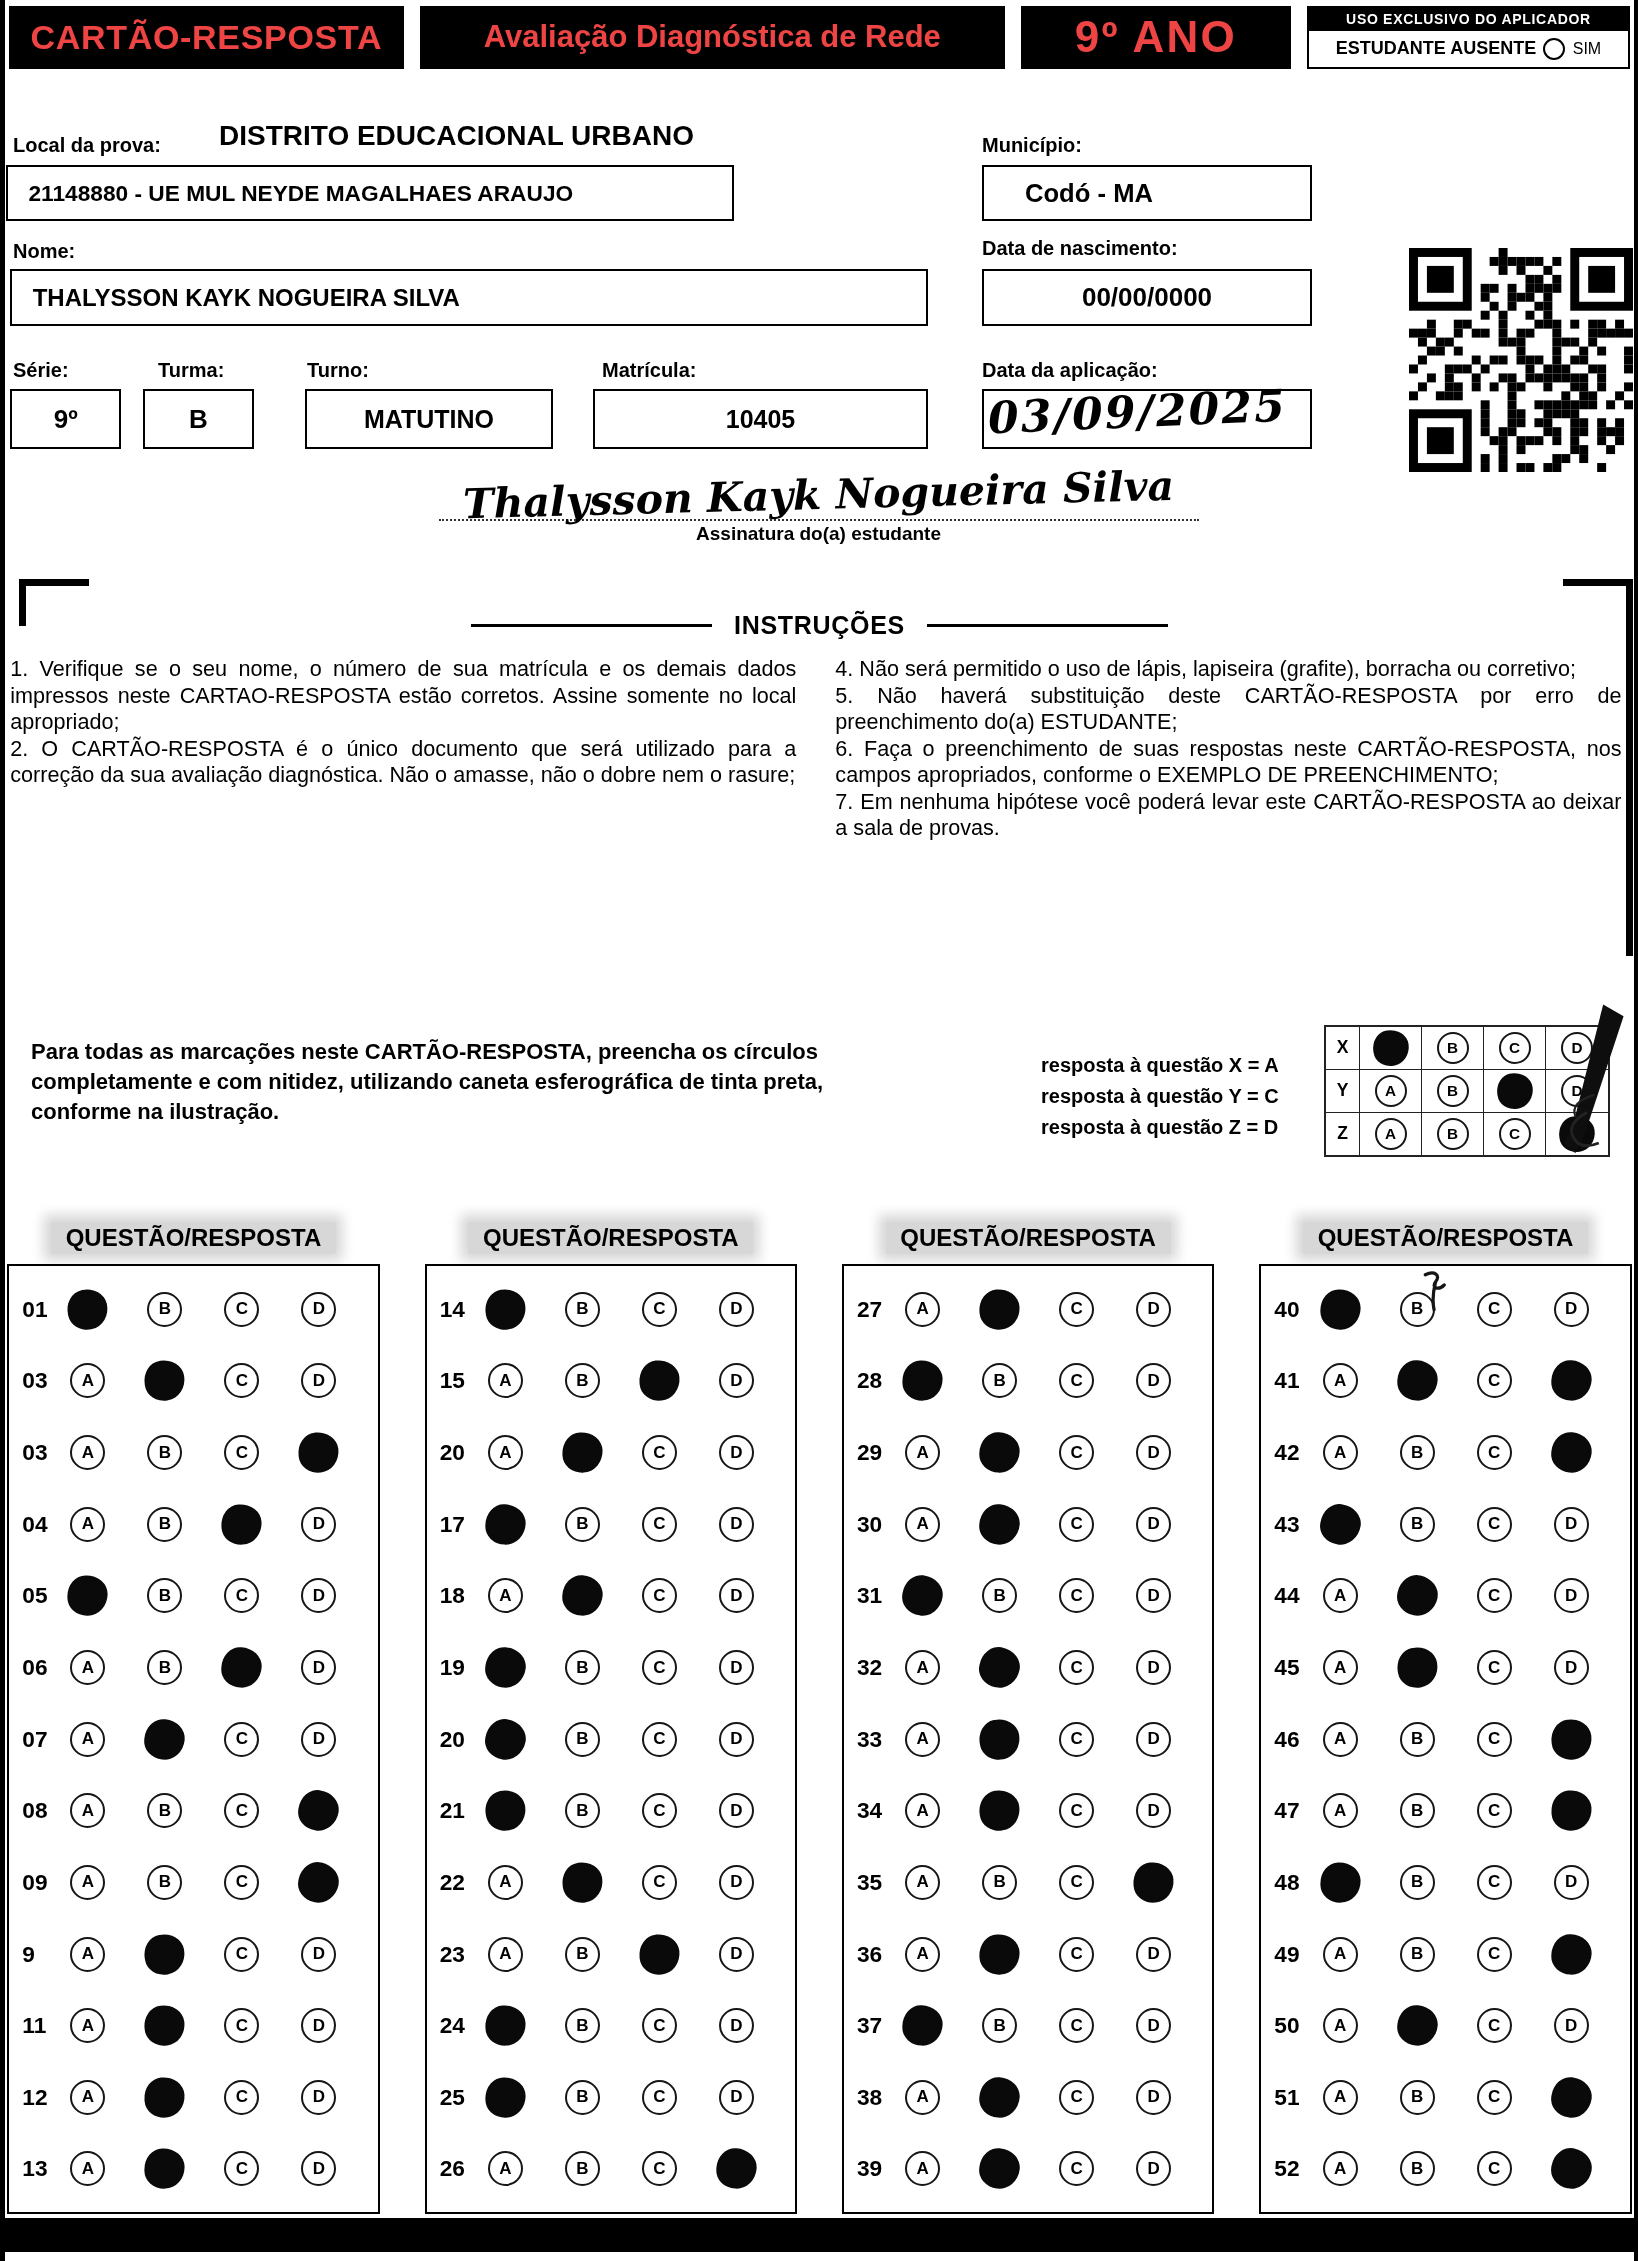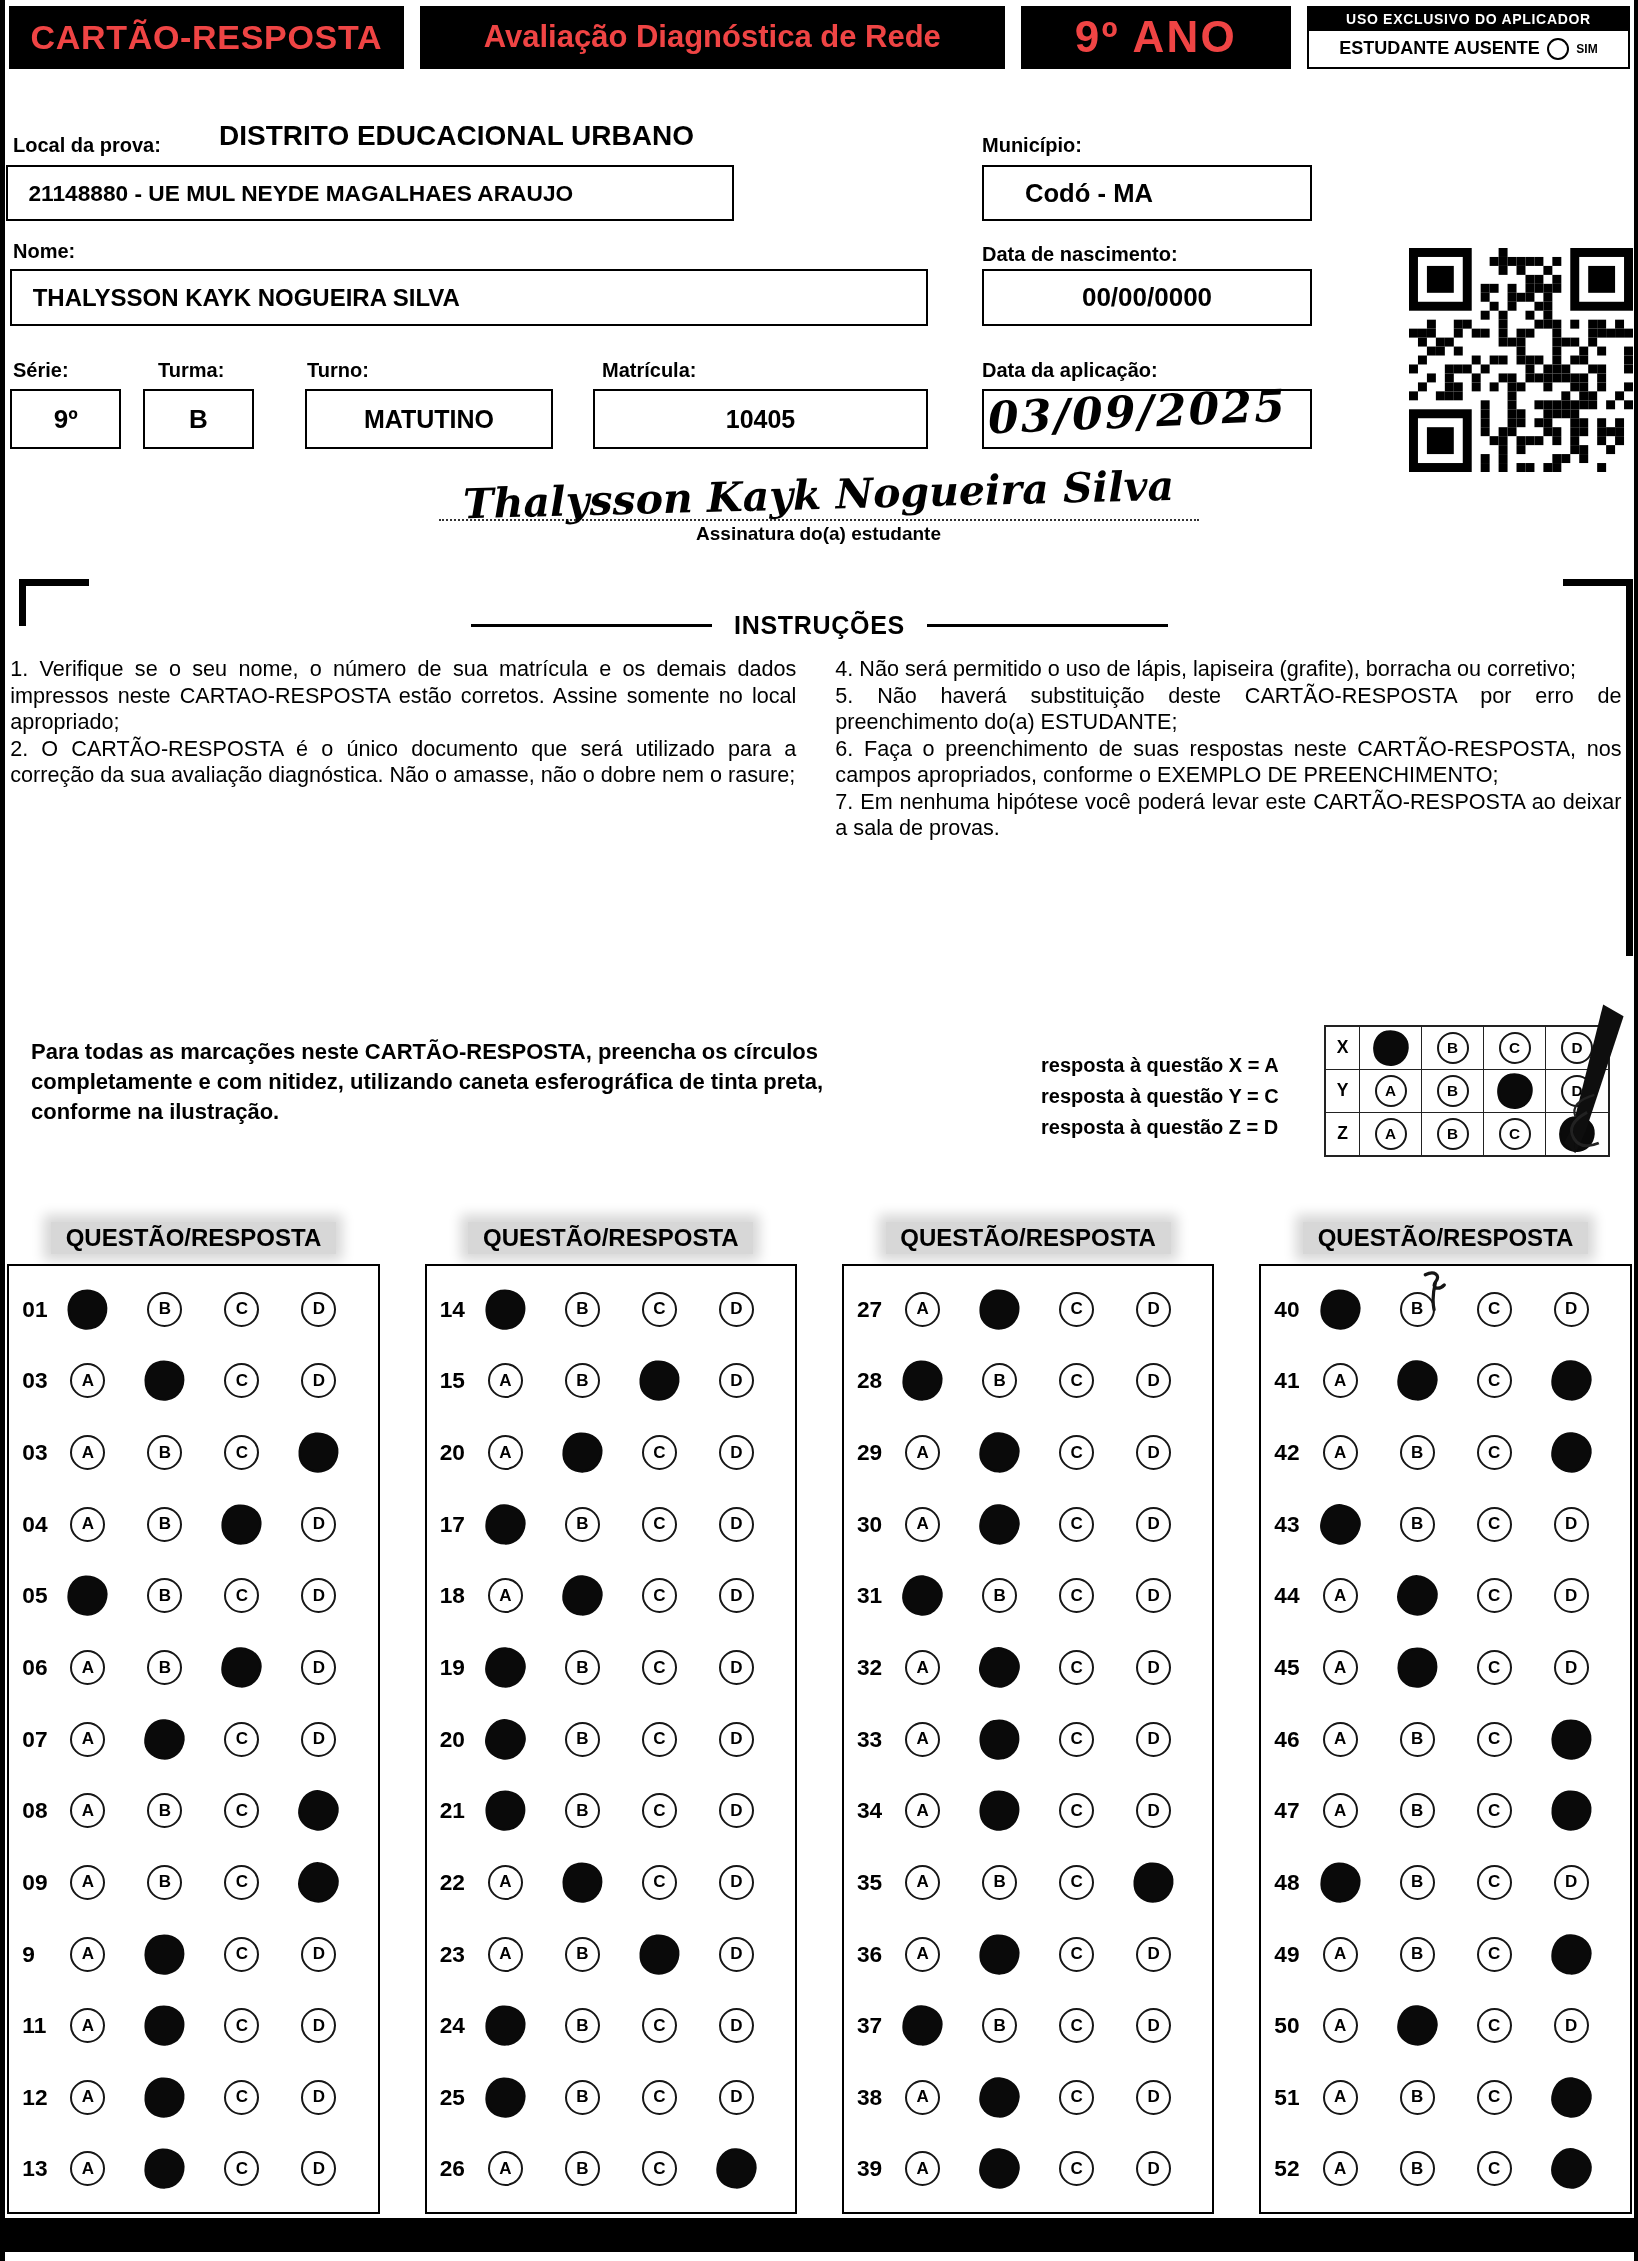--- a/index.html
+++ b/index.html
@@ -13,21 +13,21 @@
   .topbar{position:absolute;left:8.8px;top:5.8px;right:8.8px;height:63px;display:flex;gap:16px}
   .blackbox{background:#000;color:#ef4444;display:flex;align-items:center;justify-content:center;font-weight:bold}
   .title-box{width:395px;font-size:34px;letter-spacing:0.7px}
   .subtitle-box{width:585px;font-size:31px}
   .grade-box{width:270px;font-size:44px;letter-spacing:2.2px}
   .aplicador{flex:1;border:2.2px solid #000;display:flex;flex-direction:column;background:#fff}
   .aplicador-head{background:#000;color:#fff;font-size:14px;font-weight:bold;text-align:center;padding:3.7px 0;letter-spacing:0.7px}
   .ausente{flex:1;display:flex;align-items:center;justify-content:center;gap:7.3px}
   .ausente-label{font-weight:bold;font-size:18px}
   .ausente-bubble{width:22px;height:22px;border:2.2px solid #000;border-radius:50%}
-  .ausente-sim{font-weight:bold;font-size:12px}
+  .ausente-sim{font-weight:normal;font-size:16px}
 
   
   .form{position:absolute;left:0;top:73px;width:100%;height:413px}
   .lbl{position:absolute;font-weight:bold;font-size:20px}
   .big-value{position:absolute;font-weight:bold;font-size:28px}
   .fbox{position:absolute;border:2.2px solid #000;display:flex;align-items:center;background:#fff}
   .fbox.center{justify-content:center}
   .fval{font-weight:bold;font-size:22.7px;white-space:nowrap}
   .handwrite{font-family:"DejaVu Serif",serif;font-style:italic;font-weight:bold}
   .date-hand{position:absolute;left:988px;top:313px;font-size:44px;transform:rotate(-2.5deg);letter-spacing:2.2px;white-space:nowrap}
@@ -105,21 +105,21 @@
     <span class="lbl" style="left:982px;top:61px">Município:</span>
 
     <div class="fbox" style="left:6px;top:92px;width:728px;height:56px">
       <span class="fval" style="padding-left:20.5px">21148880 - UE MUL NEYDE MAGALHAES ARAUJO</span>
     </div>
     <div class="fbox" style="left:982px;top:92px;width:330px;height:56px">
       <span class="fval" style="padding-left:41px;font-size:25.6px">Codó - MA</span>
     </div>
 
     <span class="lbl" style="left:13px;top:167px">Nome:</span>
-    <span class="lbl" style="left:982px;top:170px">Data de nascimento:</span>
+    <span class="lbl" style="left:982px;top:164px">Data de nascimento:</span>
 
     <div class="fbox" style="left:10.2px;top:196px;width:918px;height:57px">
       <span class="fval" style="padding-left:20.5px;font-size:24px">THALYSSON KAYK NOGUEIRA SILVA</span>
     </div>
     <div class="fbox center" style="left:982px;top:196px;width:330px;height:57px">
       <span class="fval" style="font-size:26px">00/00/0000</span>
     </div>
 
     <div class="qr"><svg viewBox="0 0 300 300" width="100%" height="100%" fill="#000" xmlns="http://www.w3.org/2000/svg">
           <rect width="300" height="300" fill="#fff"></rect>

